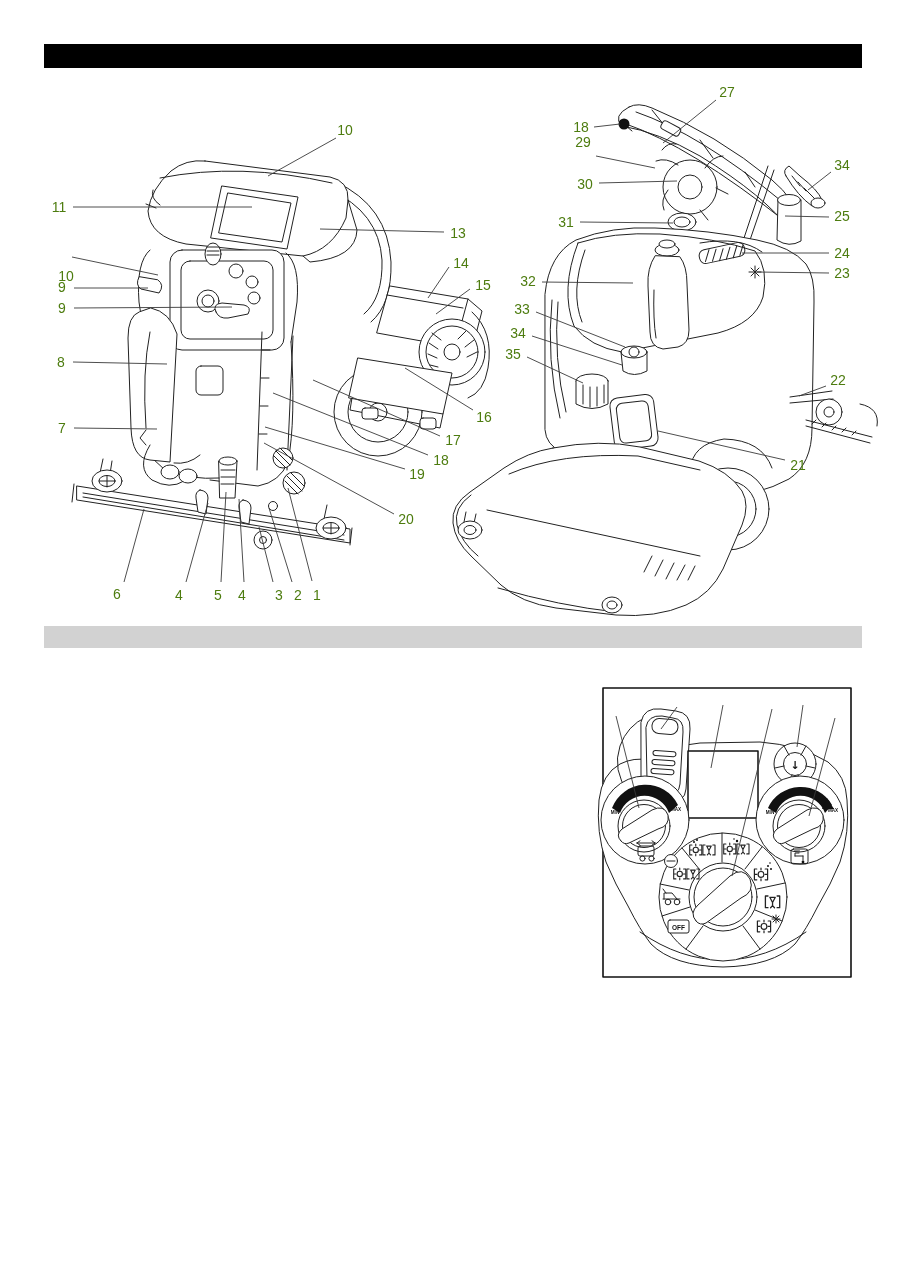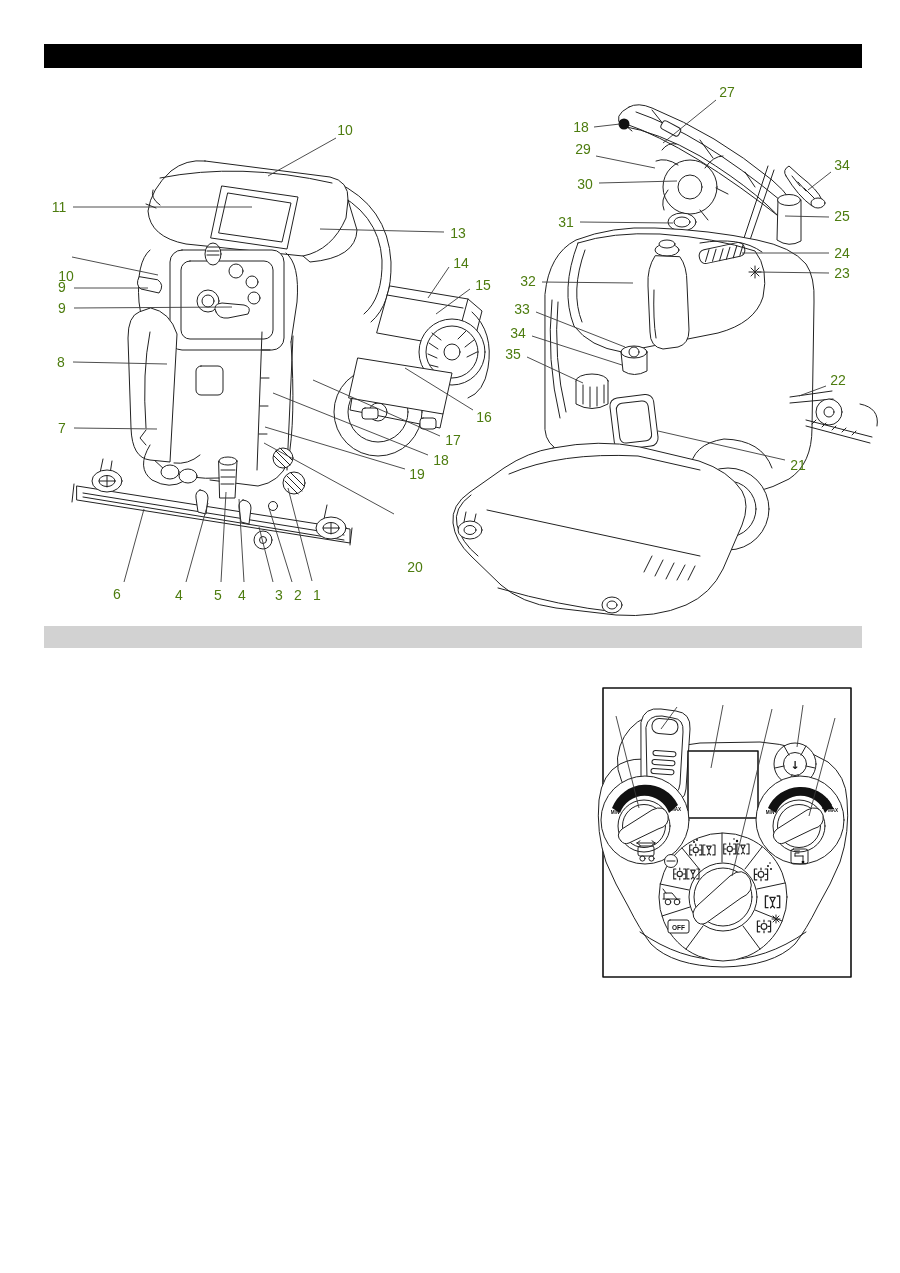--- a/index.html
+++ b/index.html
@@ -354,31 +354,31 @@
       <div class="callout" style="left: 62px; top: 308px;">9</div>
       <div class="callout" style="left: 61px; top: 362px;">8</div>
       <div class="callout" style="left: 62px; top: 428px;">7</div>
       <div class="callout" style="left: 458px; top: 233px; text-align: center;">13</div>
       <div class="callout" style="left: 461px; top: 263px;">14</div>
       <div class="callout" style="left: 483px; top: 285px;">15</div>
       <div class="callout" style="left: 484px; top: 417px;">16</div>
       <div class="callout" style="left: 453px; top: 440px;">17</div>
       <div class="callout" style="left: 441px; top: 460px;">18</div>
       <div class="callout" style="left: 417px; top: 474px;">19</div>
-      <div class="callout" style="left: 415px; top: 519px; margin-top: 48px;">20</div>
+      <div class="callout" style="left: 406px; top: 519px;">20</div>
       <div class="callout" style="left: 117px; top: 594px;">6</div>
       <div class="callout" style="left: 179px; top: 595px;">4</div>
       <div class="callout" style="left: 218px; top: 595px;">5</div>
       <div class="callout" style="left: 242px; top: 595px;">4</div>
       <div class="callout" style="left: 279px; top: 595px;">3</div>
       <div class="callout" style="left: 298px; top: 595px;">2</div>
       <div class="callout" style="left: 317px; top: 595px;">1</div>
       <div class="callout" style="left: 727px; top: 92px;">27</div>
       <div class="callout" style="left: 581px; top: 127px;">18</div>
-      <div class="callout" style="left: 583px; top: 149px;">29</div>
+      <div class="callout" style="left: 583px; top: 142px;">29</div>
       <div class="callout" style="left: 585px; top: 184px;">30</div>
       <div class="callout" style="left: 842px; top: 165px;">34</div>
       <div class="callout" style="left: 566px; top: 222px;">31</div>
       <div class="callout" style="left: 842px; top: 216px;">25</div>
       <div class="callout" style="left: 842px; top: 253px;">24</div>
       <div class="callout" style="left: 842px; top: 273px;">23</div>
       <div class="callout" style="left: 528px; top: 281px;">32</div>
       <div class="callout" style="left: 522px; top: 309px;">33</div>
       <div class="callout" style="left: 518px; top: 333px;">34</div>
       <div class="callout" style="left: 513px; top: 354px;">35</div>

